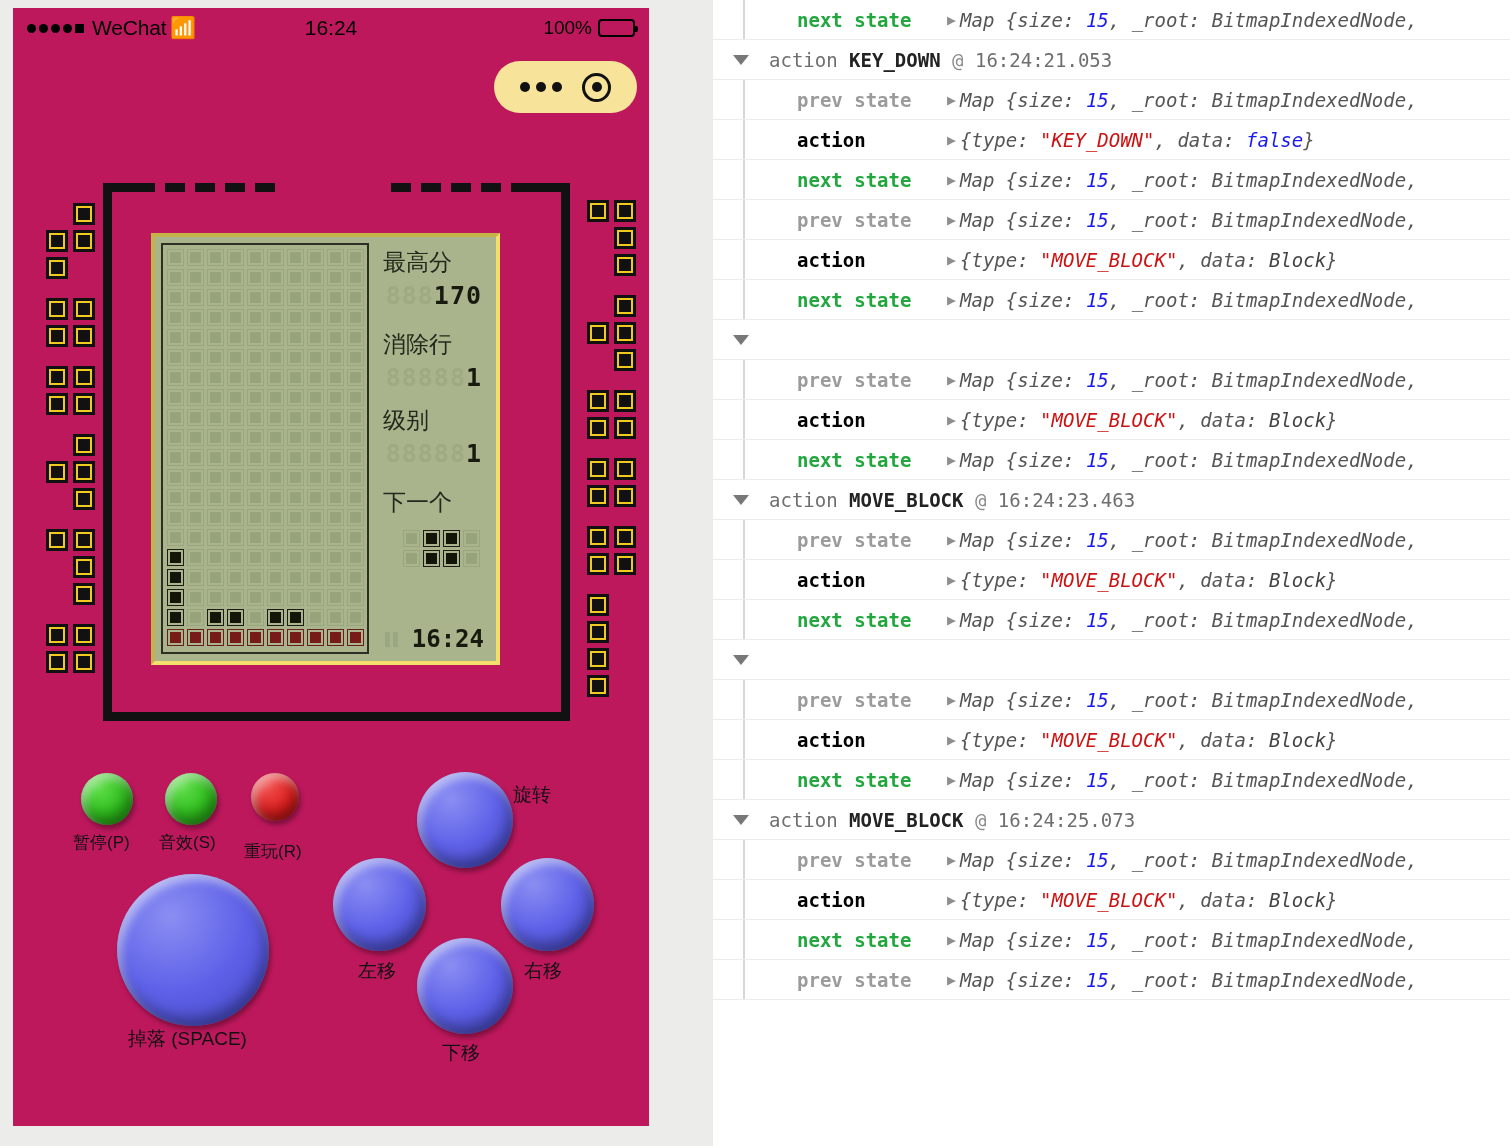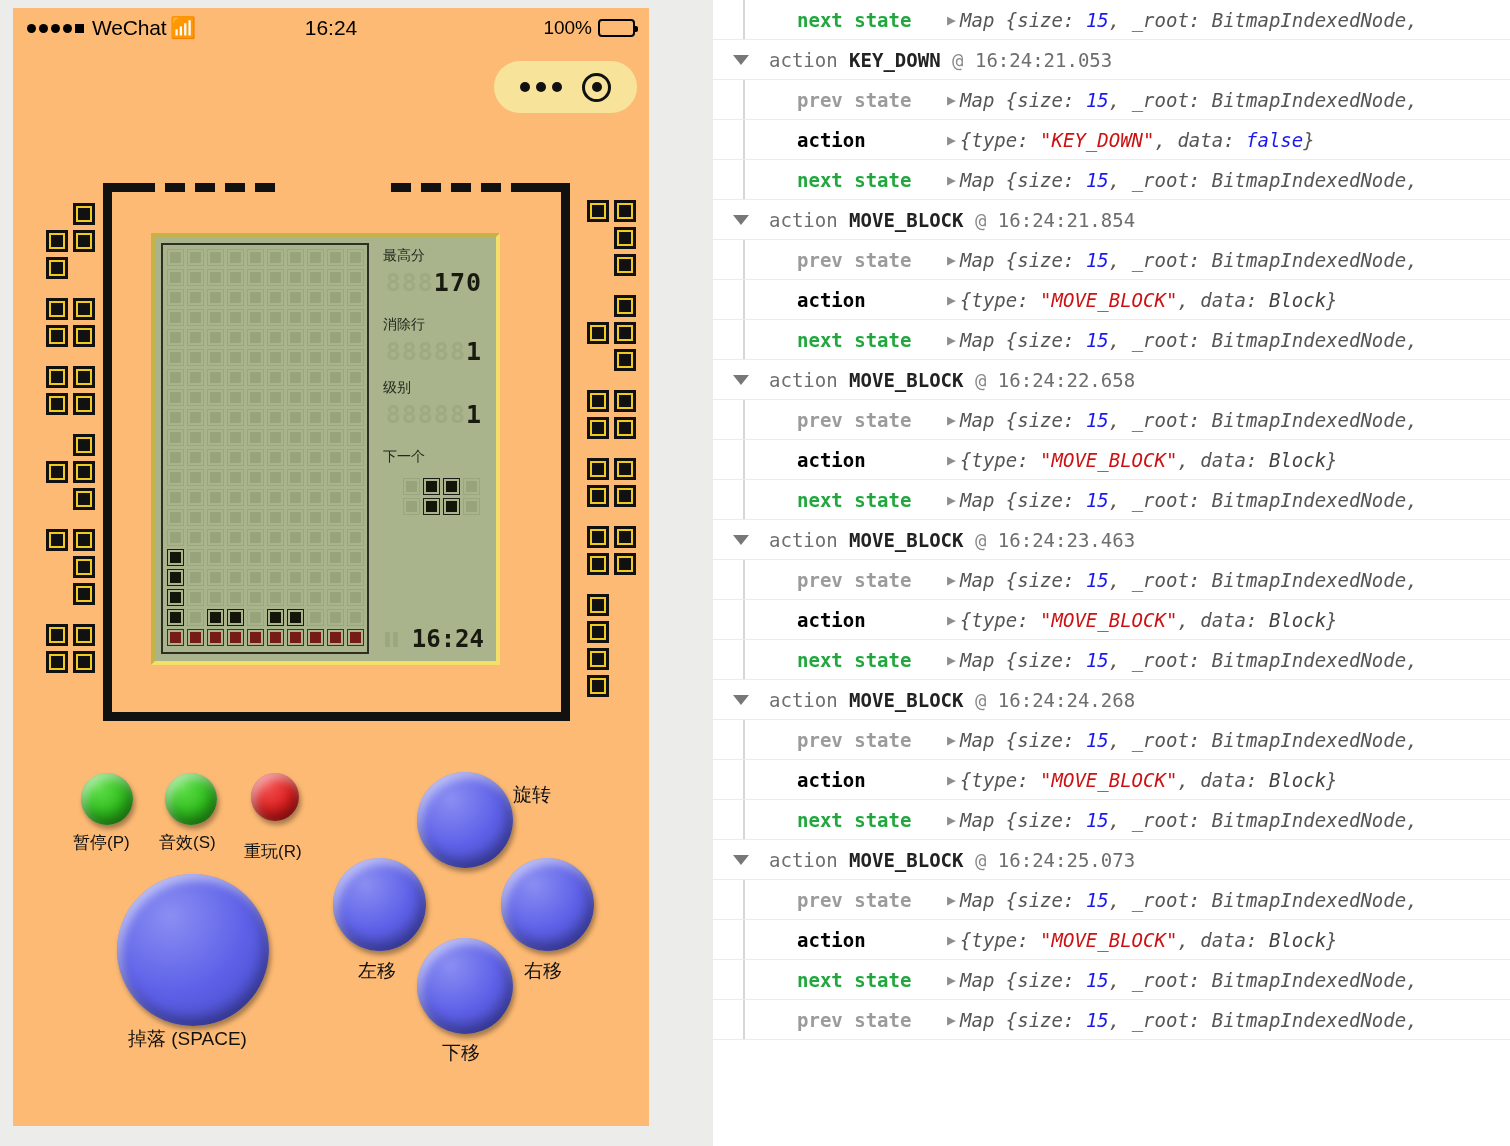--- a/index.html
+++ b/index.html
@@ -14,21 +14,21 @@
   
   #phone-pane {
     position: relative;
     width: 713px; height: 1146px;
     background: #ececeb;
     flex: 0 0 713px;
   }
   #device {
     position: absolute; left: 13px; top: 8px;
     width: 636px; height: 1118px;
-    background: #fdba74;
+    background: #be185d;
     overflow: hidden;
   }
 
   
   #statusbar {
     position: absolute; left: 0; top: 0; width: 100%; height: 40px;
     display: flex; align-items: center; color: #000;
     font-size: 22px; padding: 0 14px;
   }
   .sb-left { display: flex; align-items: center; gap: 3px; }
@@ -110,21 +110,21 @@
     position: absolute; left: 4.5px; top: 4.5px; width: 11px; height: 11px;
     background: #97a47b;
   }
   .cell.on .outer { border-color: #1b1c15; }
   .cell.on .inner { background: #141509; }
   .cell.clear .outer { border-color: #6a1d1d; }
   .cell.clear .inner { background: #771b18; }
 
   
   #info { flex: 1; position: relative; padding-left: 14px; color: #20241a; }
-  .info-label { font-size: 14px; font-weight: 500; color: #23281c; font-family: Liberation Serif, serif; }
+  .info-label { font-size: 23px; font-weight: 500; color: #23281c; font-family: Liberation Serif, serif; }
   .seg-row { text-align: right; padding-right: 8px; height: 26px; margin-top: 3px; }
   .seg {
     font-family: "DejaVu Sans Mono", monospace;
     font-size: 25px; letter-spacing: 1px; font-weight: bold;
   }
   .seg .ghost { color: #9daa82; }
   .seg .lit { color: #181a10; }
   #hs-label { margin-top: 4px; }
   #lines-label { margin-top: 22px; }
   #level-label { margin-top: 16px; }
@@ -1283,45 +1283,40 @@
         <span class="dt-key action">action</span>
         <span class="dt-arrow">▶</span>
         <span class="dt-val">{type: <span class="str">"KEY_DOWN"</span>, data: <span class="bool">false</span>}</span>
       </div>
       <div class="dt-row dt-sub">
         <span class="bar"></span>
         <span class="dt-key next">next state</span>
         <span class="dt-arrow">▶</span>
         <span class="dt-val">Map {size: <span class="num">15</span>, _root: BitmapIndexedNode,</span>
       </div>
+      <div class="dt-row dt-sub">
+        <span class="bar"></span>
+        <span class="dt-key prev">prev state</span>
+        <span class="dt-arrow">▶</span>
+        <span class="dt-val">Map {size: <span class="num">15</span>, _root: BitmapIndexedNode,</span>
+      </div>
+      <div class="dt-row dt-sub">
+        <span class="bar"></span>
+        <span class="dt-key action">action</span>
+        <span class="dt-arrow">▶</span>
+        <span class="dt-val">{type: <span class="str">"MOVE_BLOCK"</span>, data: <span class="plain">Block</span>}</span>
+      </div>
+      <div class="dt-row dt-sub">
+        <span class="bar"></span>
+        <span class="dt-key next">next state</span>
+        <span class="dt-arrow">▶</span>
+        <span class="dt-val">Map {size: <span class="num">15</span>, _root: BitmapIndexedNode,</span>
+      </div>
       <div class="dt-row header">
         <span class="dt-caret"></span>
-        <span class="dt-head-text">action <span class="act-name">MOVE_BLOCK</span> <span class="at">@</span> <span class="ts">16:24:21.854</span></span>
-      </div>
-      <div class="dt-row dt-sub">
-        <span class="bar"></span>
-        <span class="dt-key prev">prev state</span>
-        <span class="dt-arrow">▶</span>
-        <span class="dt-val">Map {size: <span class="num">15</span>, _root: BitmapIndexedNode,</span>
-      </div>
-      <div class="dt-row dt-sub">
-        <span class="bar"></span>
-        <span class="dt-key action">action</span>
-        <span class="dt-arrow">▶</span>
-        <span class="dt-val">{type: <span class="str">"MOVE_BLOCK"</span>, data: <span class="plain">Block</span>}</span>
-      </div>
-      <div class="dt-row dt-sub">
-        <span class="bar"></span>
-        <span class="dt-key next">next state</span>
-        <span class="dt-arrow">▶</span>
-        <span class="dt-val">Map {size: <span class="num">15</span>, _root: BitmapIndexedNode,</span>
-      </div>
-      <div class="dt-row header">
-        <span class="dt-caret"></span>
-        <span class="dt-head-text">action <span class="act-name">MOVE_BLOCK</span> <span class="at">@</span> <span class="ts">16:24:22.658</span></span>
       </div>
       <div class="dt-row dt-sub">
         <span class="bar"></span>
         <span class="dt-key prev">prev state</span>
         <span class="dt-arrow">▶</span>
         <span class="dt-val">Map {size: <span class="num">15</span>, _root: BitmapIndexedNode,</span>
       </div>
       <div class="dt-row dt-sub">
         <span class="bar"></span>
         <span class="dt-key action">action</span>
@@ -1351,21 +1346,20 @@
         <span class="dt-val">{type: <span class="str">"MOVE_BLOCK"</span>, data: <span class="plain">Block</span>}</span>
       </div>
       <div class="dt-row dt-sub">
         <span class="bar"></span>
         <span class="dt-key next">next state</span>
         <span class="dt-arrow">▶</span>
         <span class="dt-val">Map {size: <span class="num">15</span>, _root: BitmapIndexedNode,</span>
       </div>
       <div class="dt-row header">
         <span class="dt-caret"></span>
-        <span class="dt-head-text">action <span class="act-name">MOVE_BLOCK</span> <span class="at">@</span> <span class="ts">16:24:24.268</span></span>
       </div>
       <div class="dt-row dt-sub">
         <span class="bar"></span>
         <span class="dt-key prev">prev state</span>
         <span class="dt-arrow">▶</span>
         <span class="dt-val">Map {size: <span class="num">15</span>, _root: BitmapIndexedNode,</span>
       </div>
       <div class="dt-row dt-sub">
         <span class="bar"></span>
         <span class="dt-key action">action</span>

